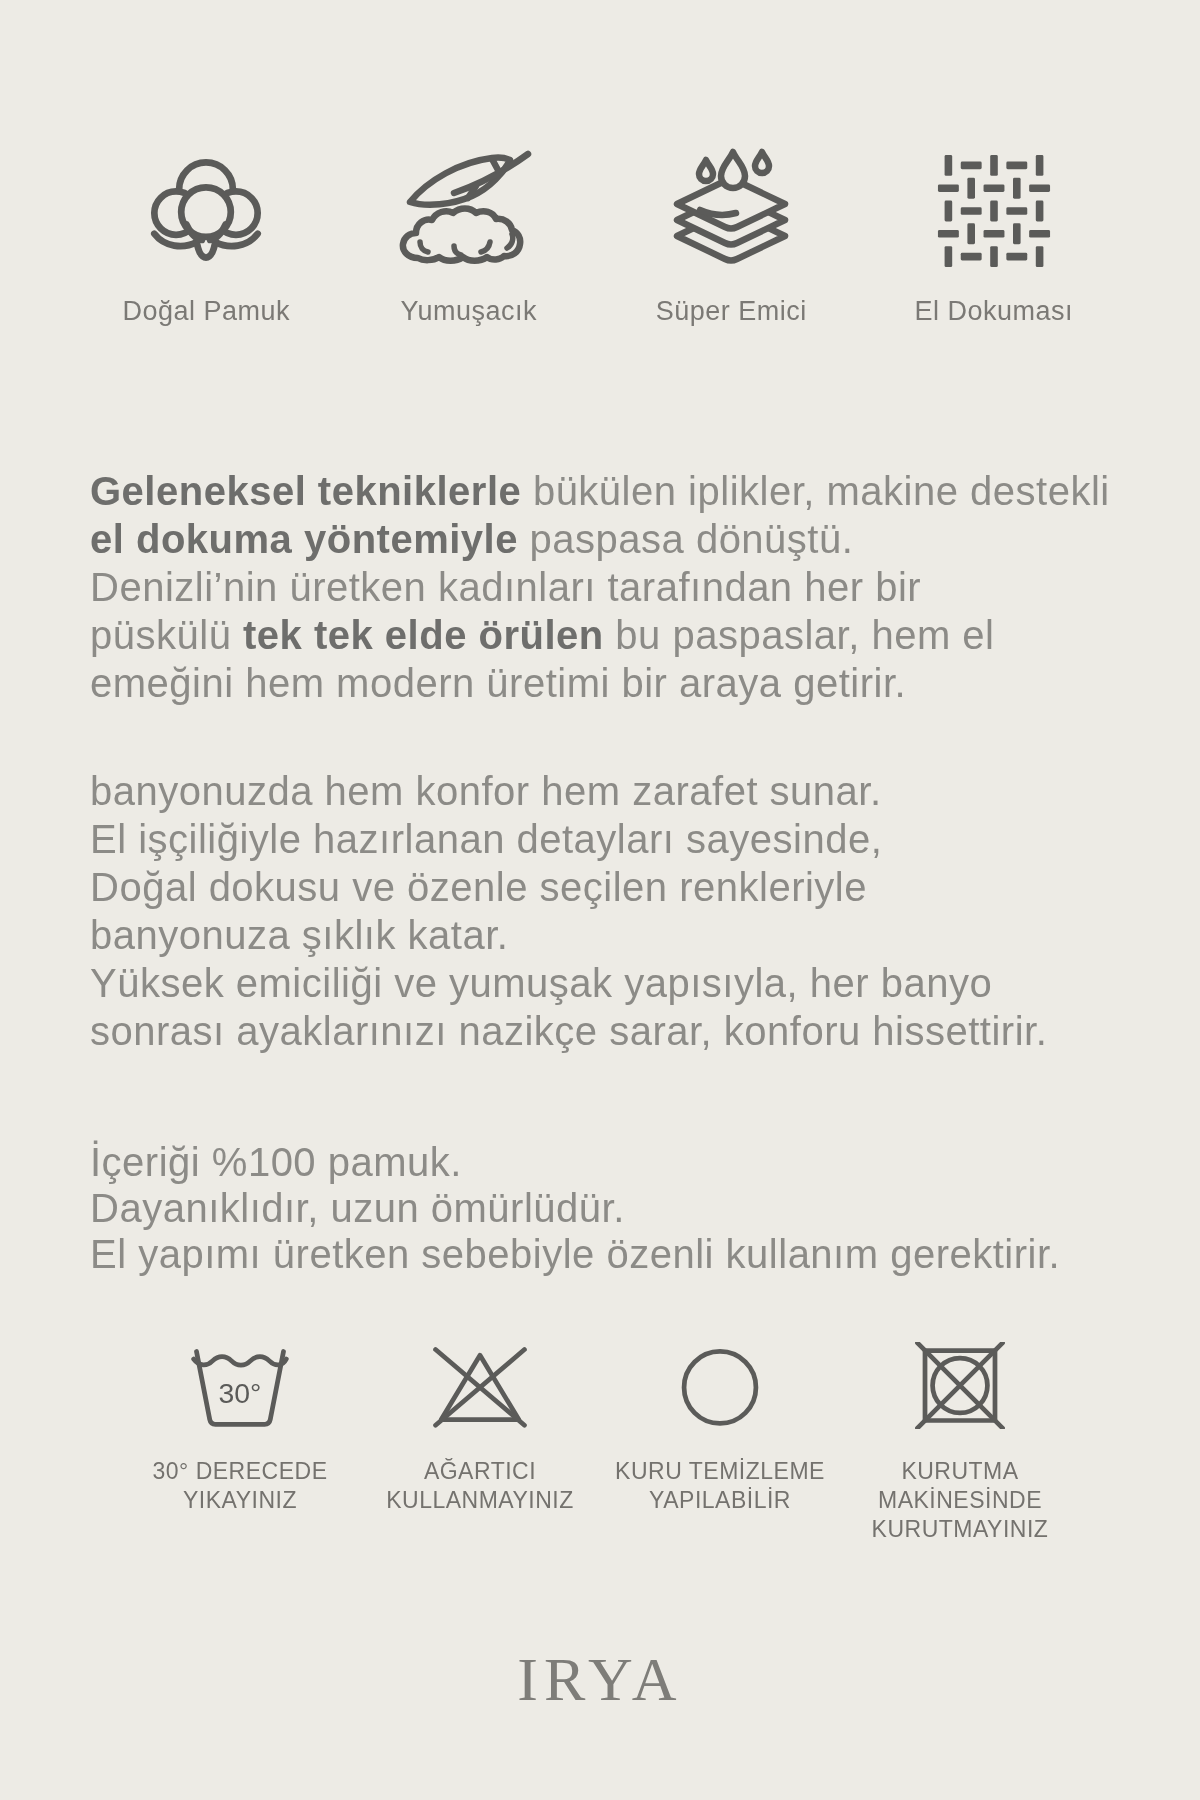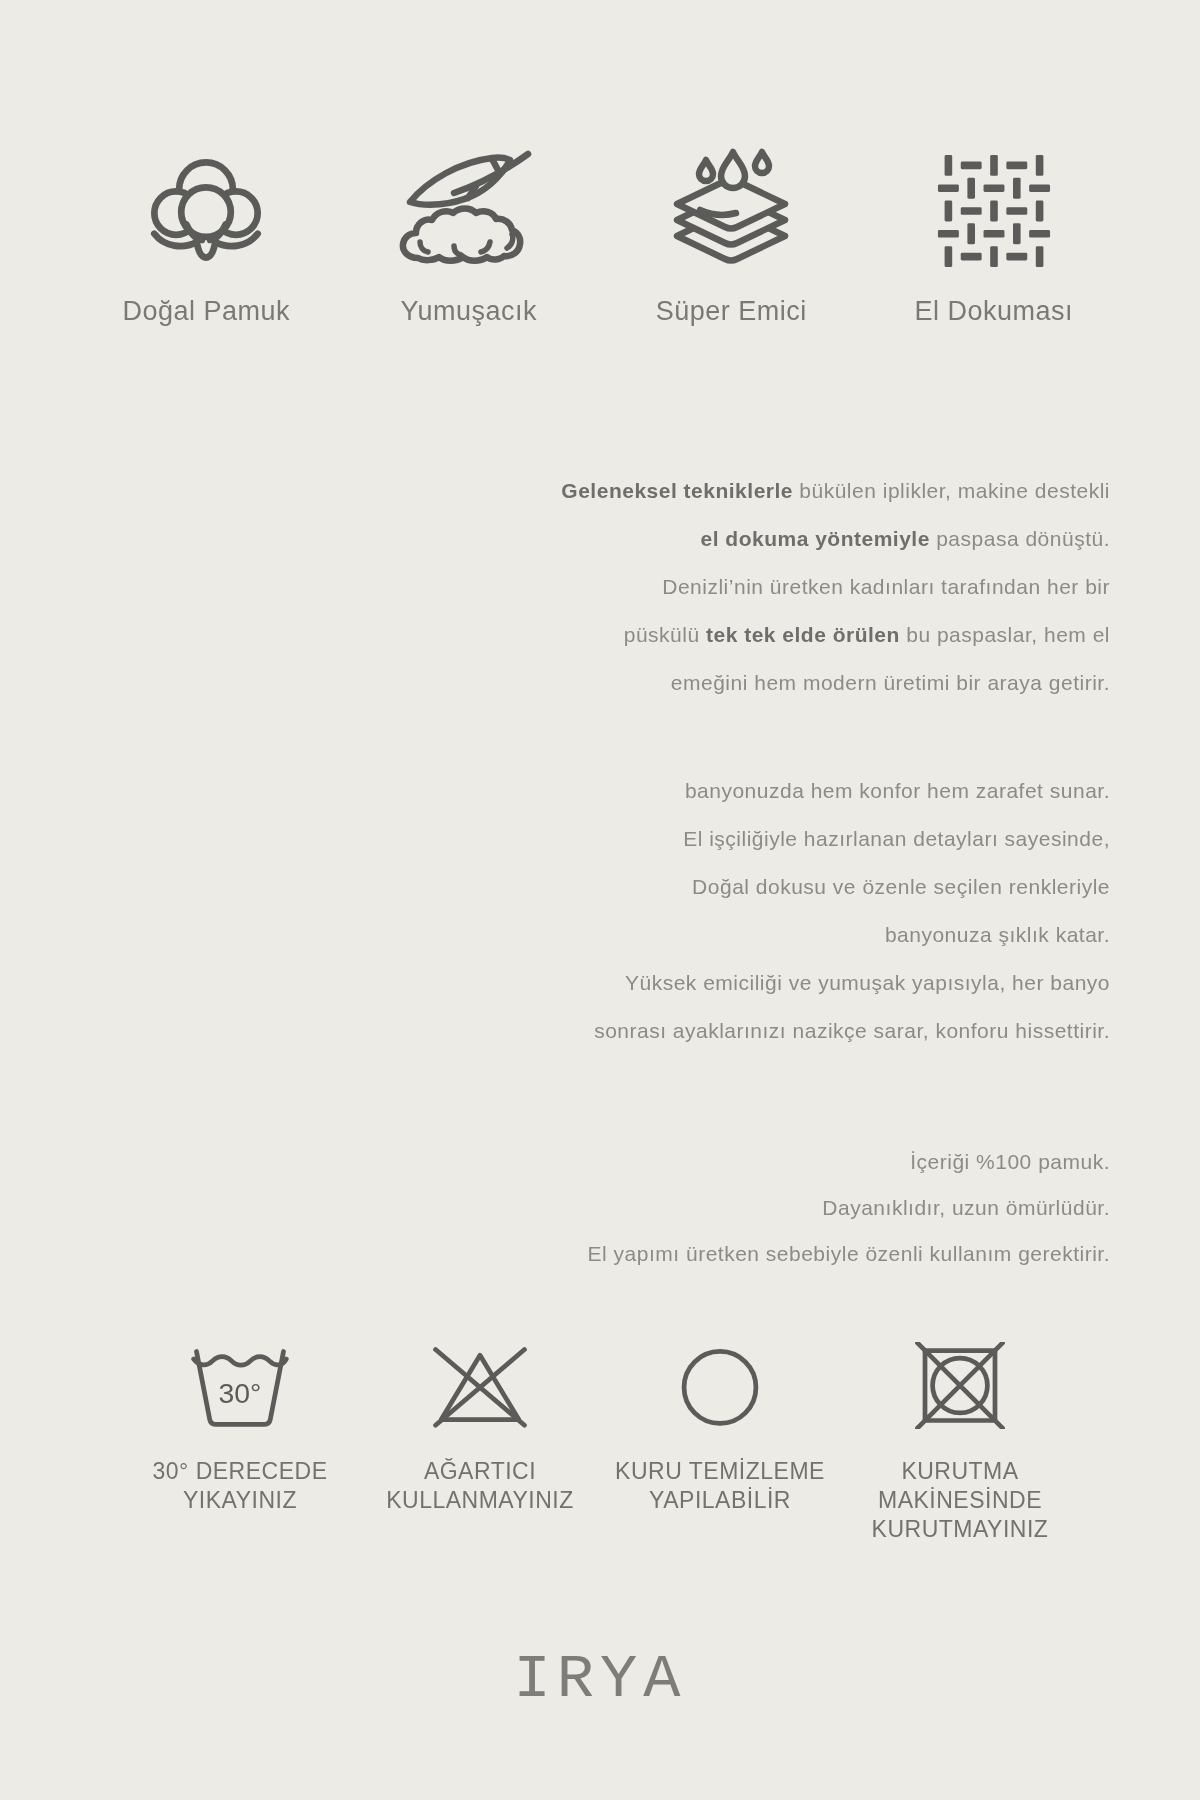--- a/index.html
+++ b/index.html
@@ -15,35 +15,35 @@
     align-items:center;overflow:hidden;
   }
   svg{display:block;color:var(--icon,#5b5b59);}
   .fill-bg{fill:var(--bg,#edebe5);}
   
   .features{margin-top:146px;width:1050px;display:flex;}
   .feature{flex:1 1 0;display:flex;flex-direction:column;align-items:center;}
   .icon-cell{height:122px;display:flex;align-items:flex-end;justify-content:center;}
   .feature-label{margin-top:28px;font-size:27px;letter-spacing:.5px;color:var(--text-feature,#7b7975);}
   
-  .par{width:1020px;text-align:right;color:var(--text-body,#8c8b87);
-       font-size:21px;line-height:48px;letter-spacing:.5px;}
+  .par{width:1020px;text-align:left;color:var(--text-body,#8c8b87);
+       font-size:40px;line-height:48px;letter-spacing:.5px;}
   .par .b{font-weight:700;color:var(--text-bold,#6e6e6c);}
   .intro{margin-top:140px;}
   .detail{margin-top:60px;}
   .composition{margin-top:84px;line-height:46px;}
   
   .care{margin-top:56px;width:960px;display:flex;justify-content:center;}
   .care-item{flex:1 1 0;display:flex;flex-direction:column;align-items:center;}
   .care-icon-cell{height:96px;display:flex;align-items:flex-end;justify-content:center;}
   .care-labels{margin-top:28px;text-align:center;font-size:23px;line-height:29px;
                letter-spacing:.5px;color:var(--text-care,#74726e);}
   .care-symbol text{font-family:"Liberation Sans",sans-serif;}
   
-  .brand{margin-top:100px;font-family:Liberation Mono, monospace;font-size:62px;
+  .brand{margin-top:100px;font-family:Liberation Serif, serif;font-size:62px;
          letter-spacing:6px;color:var(--text-brand,#7e7d79);}
 </style>
 </head>
 <body>
 
 <div class="page">
 
   <div class="features">
 
     <div class="feature">

